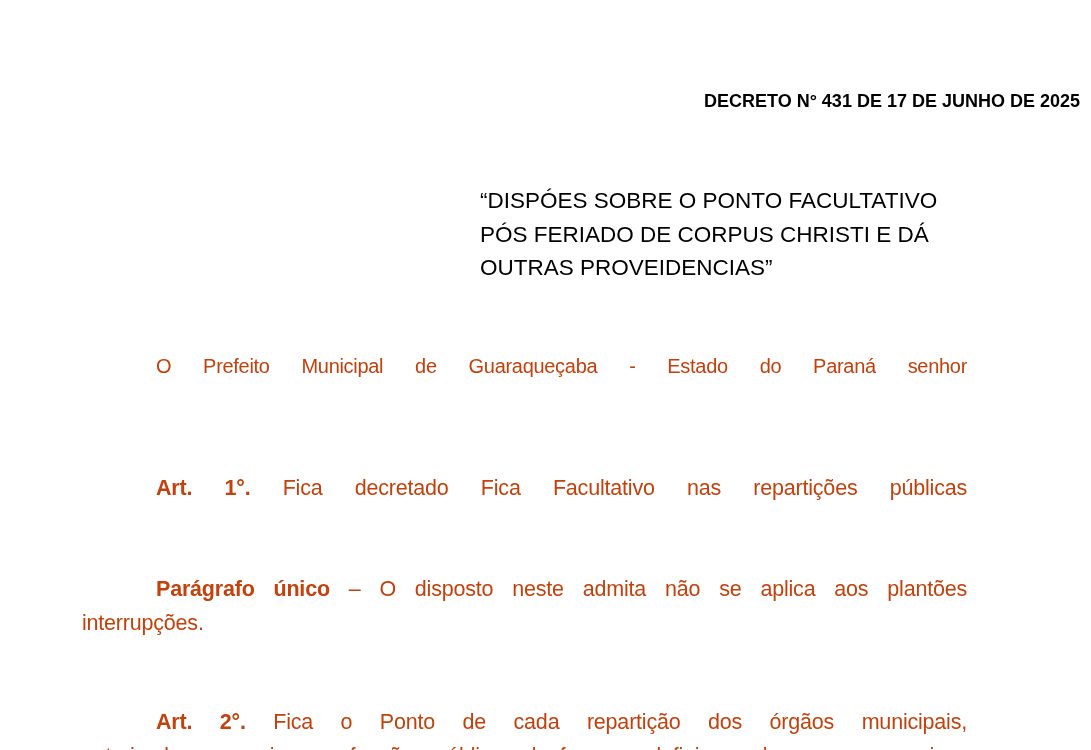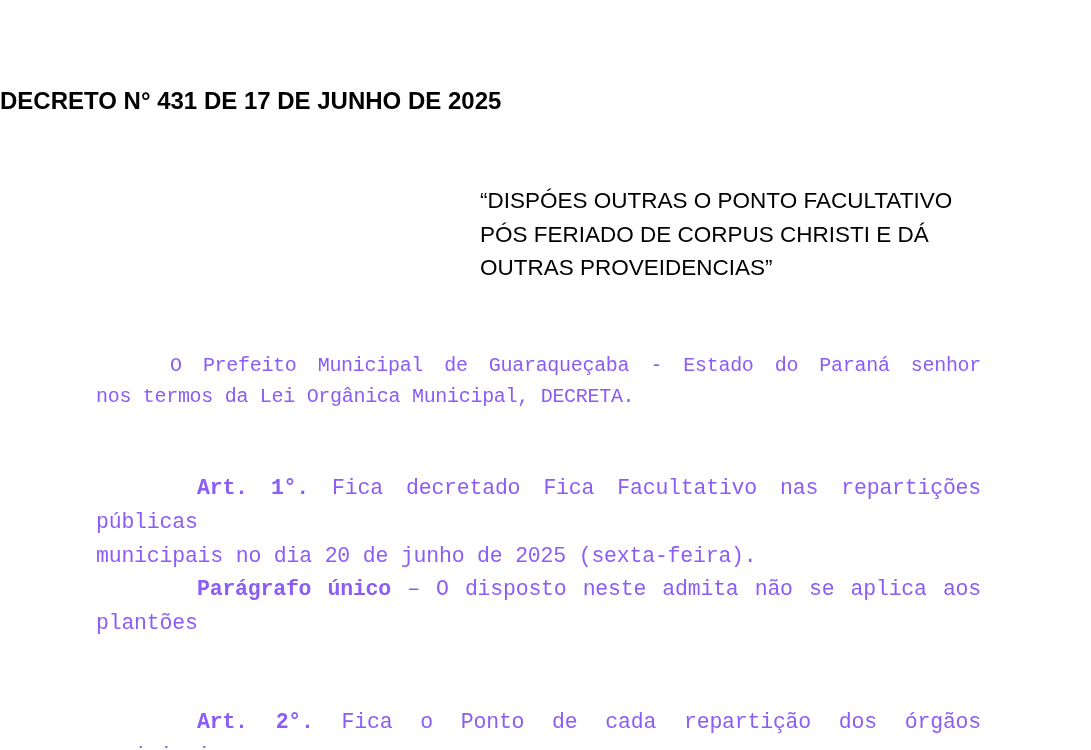--- a/index.html
+++ b/index.html
@@ -1,59 +1,58 @@
 <!DOCTYPE html>
 <html><head>
 <meta charset="utf-8">
 <style>
   html, body { margin:0; padding:0; background:#ffffff; }
   body { width:1091px; height:750px; overflow:hidden; position:relative; color:#000; }
   .page { position:absolute; left:0; top:0; width:1091px; height:750px; }
-  .title { position:absolute; left:0; width:1080px; top:86px; text-align:left;
-    font-family:"Liberation Sans", sans-serif; font-weight:bold; font-size:24px; line-height:30px; }
+  .title { position:absolute; left:0; width:1080px; top:86px; text-align:right;
+    font-family:"Liberation Sans", sans-serif; font-weight:bold; font-size:18px; line-height:30px; }
   .ementa { position:absolute; left:480px; top:184px; width:505px;
     font-family:"Liberation Sans", sans-serif; font-size:22.5px; line-height:33.5px; }
   .ementa div { white-space:nowrap; }
-  .body-block { position:absolute; left:96px; width:885px;
-    font-family:Liberation Mono, monospace; text-align:justify; color:#8b5cf6; }
+  .body-block { position:absolute; left:82px; width:885px;
+    font-family:Liberation Sans, sans-serif; text-align:justify; color:#c2410c; }
   .preamble { top:351px; font-size:20px; line-height:30.5px; font-stretch:condensed; letter-spacing:-0.3px; }
   .art { font-size:21.5px; line-height:34px; letter-spacing:-0.2px; }
   .art1 { top:471px; }
   .par { top:572px; }
   .art2 { top:705px; }
   .indent { display:inline-block; width:74px; }
-  .b { font-weight:bold;margin-left:27px; }
+  .b { font-weight:bold; }
   .line { display:block; text-align:justify; text-align-last:justify; white-space:normal; }
   .line.last { text-align-last:left; }
 </style>
 </head>
 <body>
 
 <div class="page">
 
   <div class="title">DECRETO N° 431 DE 17 DE JUNHO DE 2025</div>
 
   <div class="ementa">
-    <div>“DISPÓES OUTRAS O PONTO FACULTATIVO</div>
+    <div>“DISPÓES SOBRE O PONTO FACULTATIVO</div>
     <div>PÓS FERIADO DE CORPUS CHRISTI E DÁ</div>
     <div>OUTRAS PROVEIDENCIAS”</div>
   </div>
 
   <div class="body-block preamble">
     <span class="line"><span class="indent"></span><span>O Prefeito Municipal de Guaraqueçaba - Estado do Paraná senhor</span></span>
-    <span class="line last"><span>nos termos da Lei Orgânica Municipal, DECRETA.</span></span>
   </div>
 
   <div class="body-block art art1">
     <span class="line"><span class="indent"></span><span class="b">Art. 1°.</span> <span>Fica decretado Fica Facultativo nas repartições públicas</span></span>
-    <span class="line last"><span>municipais no dia 20 de junho de 2025 (sexta-feira).</span></span>
   </div>
 
   <div class="body-block art par">
     <span class="line"><span class="indent"></span><span class="b">Parágrafo único</span> <span>– O disposto neste admita não se aplica aos plantões</span></span>
+    <span class="line last"><span>interrupções.</span></span>
   </div>
 
   <div class="body-block art art2">
     <span class="line"><span class="indent"></span><span class="b">Art. 2°.</span> <span>Fica o Ponto de cada repartição dos órgãos municipais,</span></span>
     <span class="line"><span>autorizado a organizar as funções públicas de forma a definir escalas para os serviços</span></span>
   </div>
 
 </div>
 
 </body></html>

